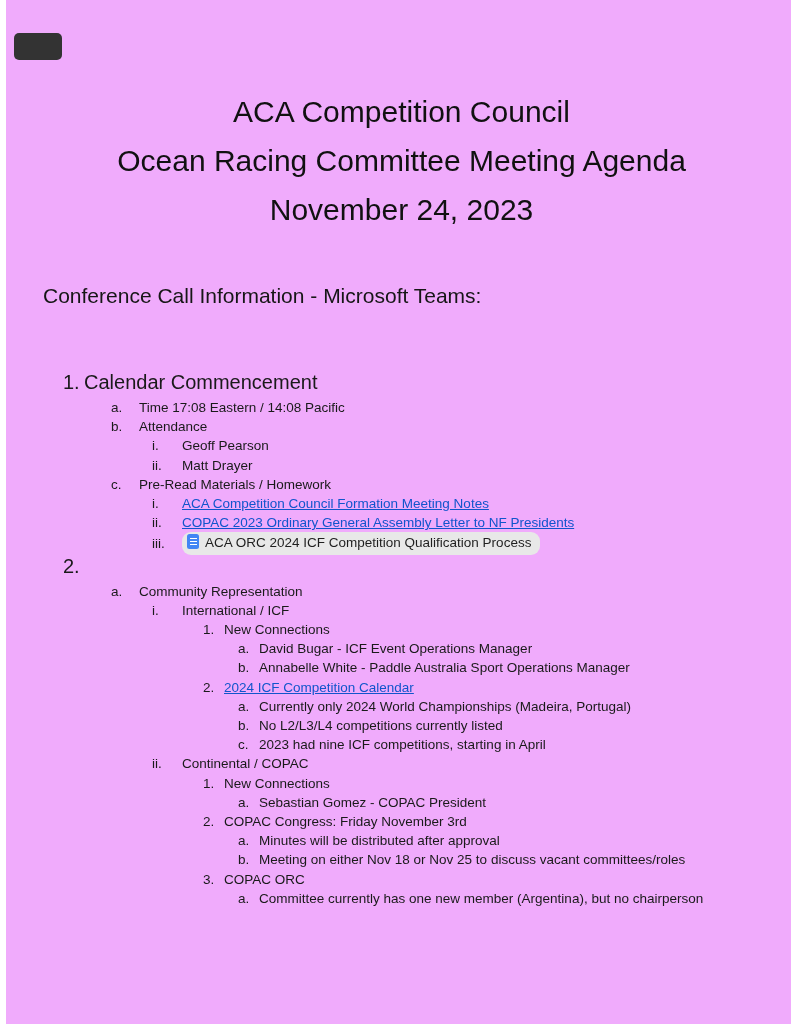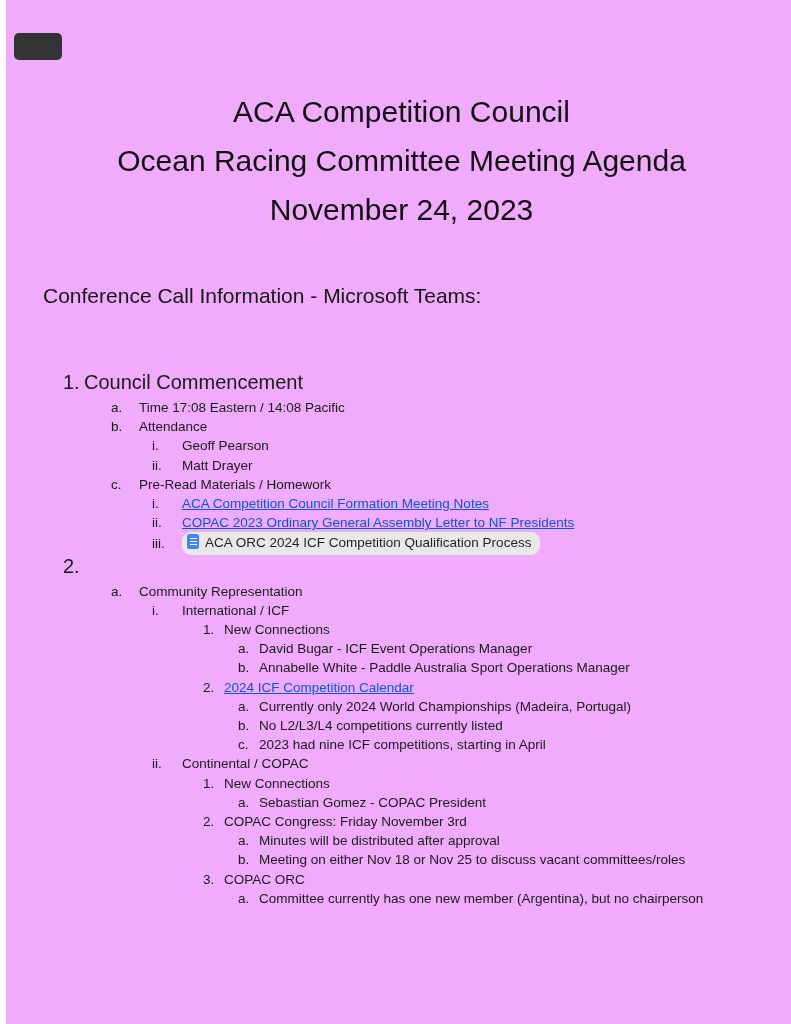--- a/index.html
+++ b/index.html
@@ -102,21 +102,21 @@
     <div>Ocean Racing Committee Meeting Agenda</div>
     <div>November 24, 2023</div>
   </div>
 
   <div class="subtitle">Conference Call Information - Microsoft Teams:</div>
 
 
   <div class="agenda">
       <div class="row lvl-h">
         <span class="marker">1.</span>
-        <span>Council Commencement</span>
+        <span>Calendar Commencement</span>
       </div>
       <div class="row lvl-a">
         <span class="marker">a.</span>
         <span>Time 17:08 Eastern / 14:08 Pacific</span>
       </div>
       <div class="row lvl-a">
         <span class="marker">b.</span>
         <span>Attendance</span>
       </div>
       <div class="row lvl-i">

